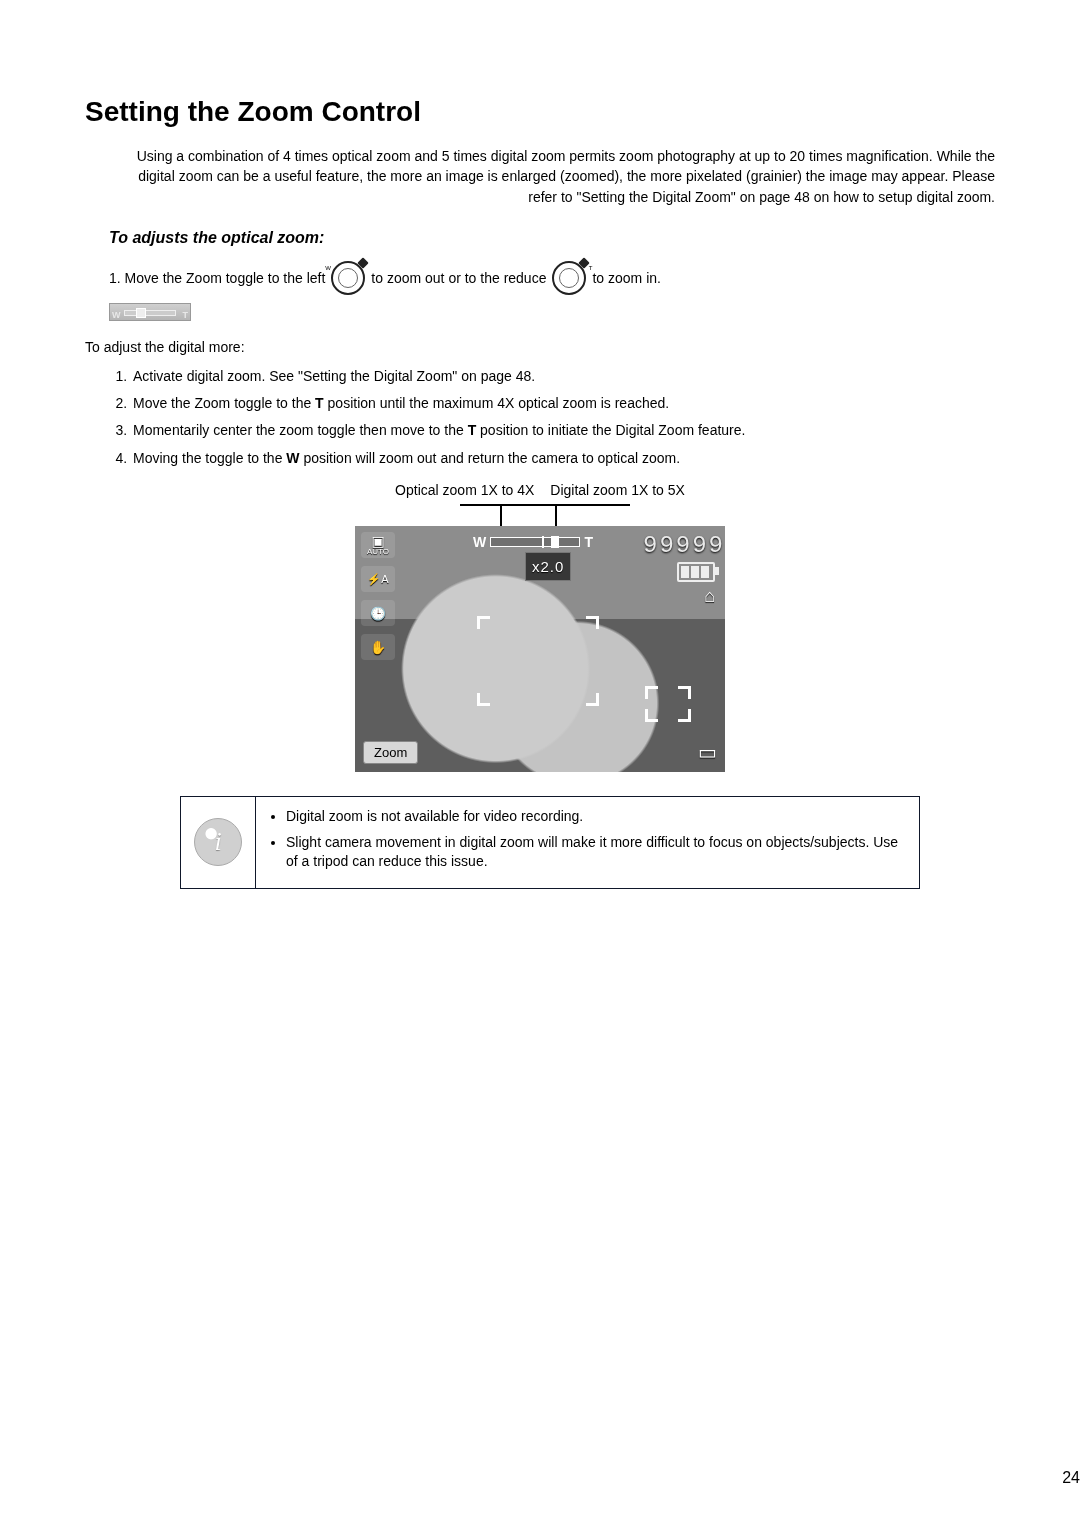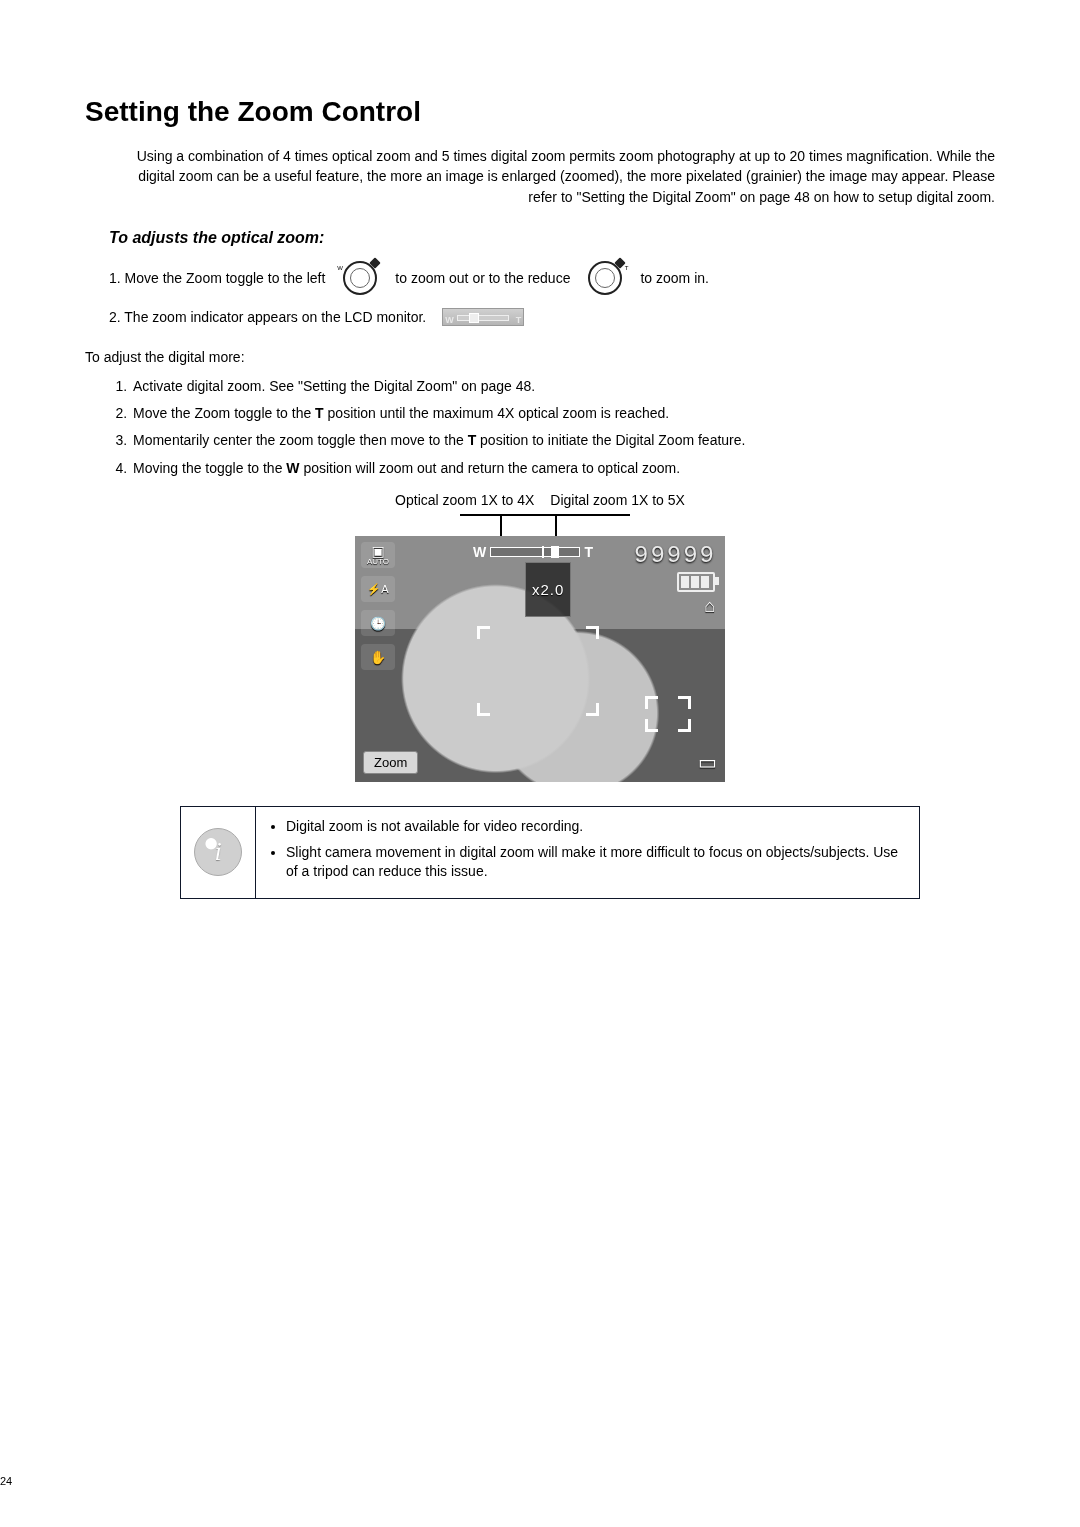--- a/index.html
+++ b/index.html
@@ -34,21 +34,21 @@
     font-style: italic;
   }
   .ol-step {
     font-size: 14px;
     line-height: 2.0;
     margin-left: 24px;
   }
   .ol-step .row {
     display: flex;
     align-items: center;
-    gap: 16px;
+    gap: 4px;
     margin-bottom: 8px;
   }
   .dial {
     display: inline-block;
     position: relative;
     width: 30px;
     height: 30px;
     border: 2px solid #222;
     border-radius: 50%;
     background: #fff;
@@ -170,26 +170,26 @@
   .zoom-bar .track {
     flex:1; height:8px; border:1px solid #fff; margin:0 4px; position:relative;
     background: rgba(0,0,0,0.2);
   }
   .zoom-bar .split { position:absolute; left:58%; top:-2px; bottom:-2px; width:2px; background:#fff;}
   .zoom-bar .knob { position:absolute; left:68%; top:-2px; width:8px; height:12px; background:#fff;}
   .zoom-value {
     position:absolute; top:26px; left:170px;
     background: rgba(40,40,40,0.85);
     border:1px solid #777;
-    color:#fff; font-size:15px; padding:18px 6px;
+    color:#fff; font-size:15px; padding:5px 6px;
     letter-spacing:1px;
     text-shadow:0 1px 1px #000;
   }
   .shots {
-    position:absolute; top:6px; right:9px;
+    position:absolute; top:6px; right:0;
     color:#eaeaea; font-size:24px; font-family: "Courier New", monospace;
     letter-spacing:2px; text-shadow:0 1px 2px #000;
   }
   .battery {
     position:absolute; top:36px; right:10px;
     width:34px; height:16px; border:2px solid #eee; border-radius:2px; position:absolute;
   }
   .battery::after{
     content:""; position:absolute; right:-6px; top:3px; width:4px; height:8px; background:#eee;
   }
@@ -226,21 +226,21 @@
     background: radial-gradient(circle at 35% 32%, #fff 0 12%, #d0d0d0 14% 100%);
     border:1px solid #aaa;
     display:inline-flex; align-items:center; justify-content:center;
     font-size:26px; color:#fff; font-style:italic; font-family:Georgia,serif;
     text-shadow:0 1px 1px #888;
   }
   .note-table ul { margin:0; padding-left:16px;}
   .note-table ul li { margin-bottom:6px; line-height:1.4;}
   .pagenum {
     position:absolute; bottom:40px; left:0; right:0;
-    text-align:left; font-size:11px; color:#000;
+    text-align:right; font-size:16px; color:#000;
   }
   .focus-corner { position:absolute; width:10px; height:10px; }
   .focus-corner.tl{top:-2px;left:-2px;border-top:3px solid #fff;border-left:3px solid #fff;}
   .focus-corner.tr{top:-2px;right:-2px;border-top:3px solid #fff;border-right:3px solid #fff;}
   .focus-corner.bl{bottom:-2px;left:-2px;border-bottom:3px solid #fff;border-left:3px solid #fff;}
   .focus-corner.br{bottom:-2px;right:-2px;border-bottom:3px solid #fff;border-right:3px solid #fff;}
   .face-box{position:absolute; right:36px; bottom:52px; width:42px; height:32px;}
 </style>
 </head>
 <body>
@@ -264,21 +264,20 @@
       <span class="dial-inner"></span>
       <span class="dial-tab-tr"></span>
       <span class="dial-label-right">T</span>
     </span>
     <span>to zoom in.</span>
   </div>
 </div>
 
 <div class="ol-step">
   <div class="row">
-    <span>2.  The zoom indicator appears on the LCD monitor.</span>
     <span class="mini-indicator">
       <span class="w">W</span>
       <span class="bar"></span>
       <span class="knob"></span>
       <span class="t">T</span>
     </span>
   </div>
 </div>
 
 <p class="subhead">To adjust the digital more:</p>

